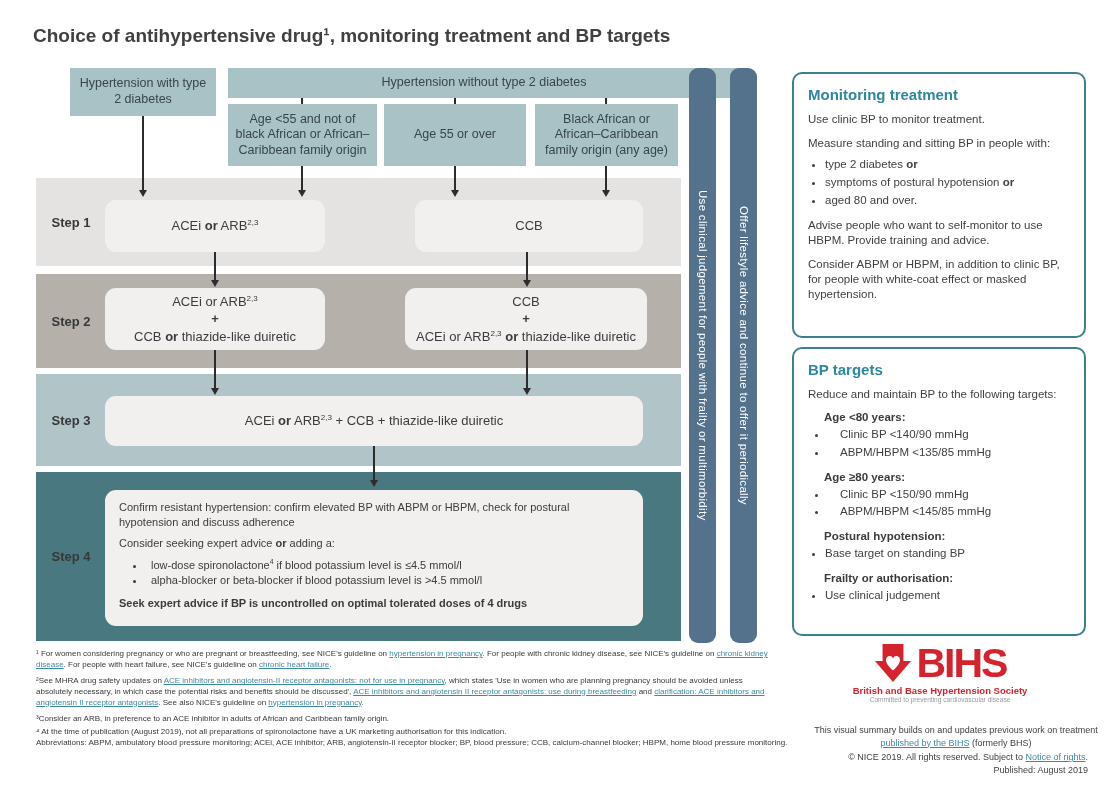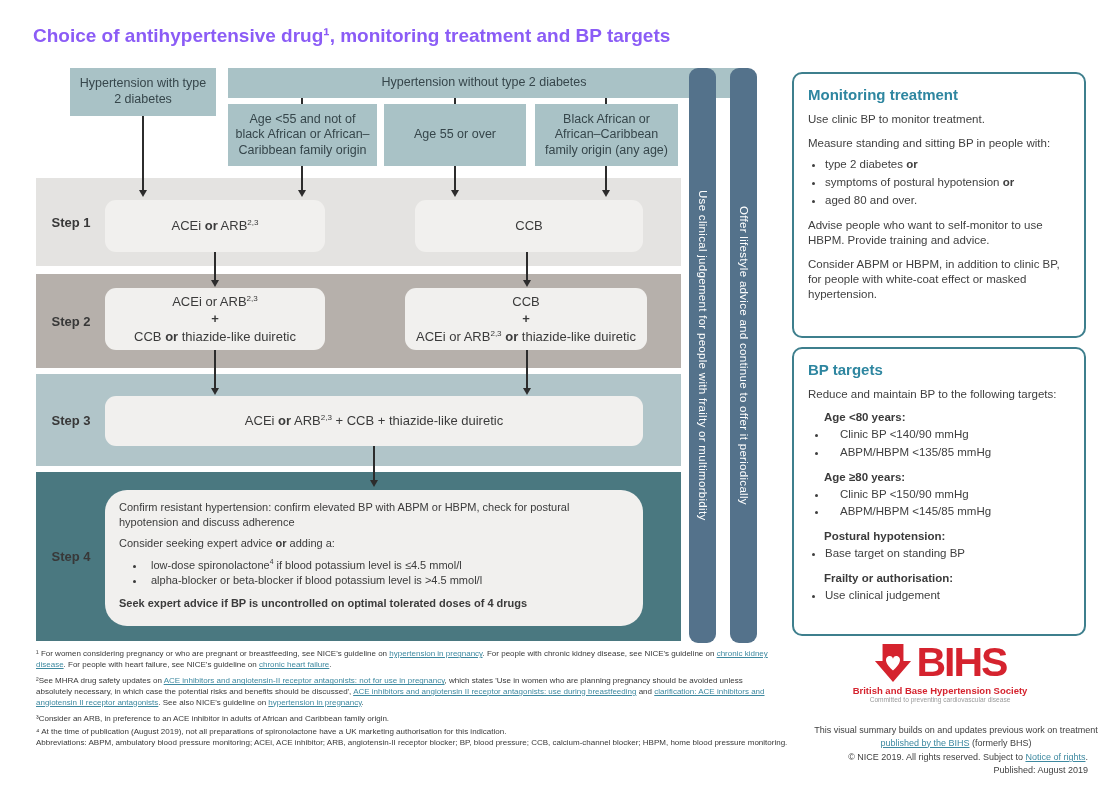--- a/index.html
+++ b/index.html
@@ -6,21 +6,21 @@
   body{
     width:1114px;height:788px;position:relative;overflow:hidden;
     background:#ffffff;color:#3f3f3f;
     font-family:"Liberation Sans", sans-serif;
   }
   .abs{position:absolute;}
   .b{font-weight:700;}
   .sup{vertical-align:super;font-size:0.62em;line-height:0;}
   .lnk{color:#3e89a0;text-decoration:underline;cursor:pointer;}
 
-  .page-title{left:33px;top:25px;font-size:19px;font-weight:700;color:#8b5cf6;margin:0;}
+  .page-title{left:33px;top:25px;font-size:19px;font-weight:700;color:#404040;margin:0;}
 
   
   .box{box-sizing:border-box;display:flex;align-items:center;justify-content:center;
        text-align:center;border-radius:0;}
   .teal{background:#a9c2c6;color:#36464b;font-size:12.5px;line-height:1.25;padding:3px 7px;}
   .white{background:#f1f0ee;border-radius:11px;color:#3b3b3b;font-size:13px;line-height:1.3;}
 
   .row{left:36px;width:645px;}
   .steplabel{width:62px;text-align:center;font-weight:700;font-size:13px;color:#383838;}
 
@@ -35,34 +35,34 @@
   .panel{left:792px;width:294px;background:#fff;border:2px solid #3e7f8d;border-radius:10px;
          padding:10px 14px;box-sizing:border-box;}
   .panel h2{margin:2px 0 9px;font-size:15px;color:#2e86a0;}
   .panel p{margin:0 0 9px;font-size:11.5px;line-height:1.3;}
   .panel h3{margin:0 16px 3px;font-size:11.5px;color:#3b3b3b;}
   .panel ul{margin:0 0 9px;padding-left:17px;}
   .panel li{font-size:11.5px;line-height:1.55;}
   .panel ul.wide{padding-left:20px;}
   .panel ul.wide li{padding-left:12px;}
 
-  .s4{padding:10px 14px;box-sizing:border-box;display:block;text-align:left;border-radius:22px;}
+  .s4{padding:10px 14px;box-sizing:border-box;display:block;text-align:left;}
   .s4 p{font-size:11px;line-height:1.32;margin:0 0 7px;}
   .s4 ul{margin:0 0 7px;padding-left:27px;}
   .s4 li{font-size:11px;line-height:1.45;padding-left:5px;}
 
   .step2lines div{line-height:1.35;}
 
   .fnblock{left:36px;top:649px;width:737px;}
   .fn{font-size:8px;line-height:1.33;margin:0 0 6px;color:#383838;}
   .fn.tight{margin:0 0 2px;}
   .abbr{left:36px;top:738px;width:950px;font-size:8px;color:#383838;margin:0;}
 
   .bihs{left:794px;top:642px;width:292px;text-align:center;}
-  .logo-row{display:flex;justify-content:center;gap:5px;}
+  .logo-row{display:flex;align-items:center;justify-content:center;gap:5px;}
   .bihs-word{font-size:41px;font-weight:800;color:#d5232e;letter-spacing:-2px;line-height:1;}
   .bihs-org{font-size:9.5px;font-weight:700;color:#d5232e;margin-top:1px;}
   .bihs-tag{font-size:6.6px;color:#9a9a9a;}
   .bihs-note{left:794px;top:708px;width:292px;text-align:center;font-size:9px;line-height:1.4;margin:16px;}
   .copyr{left:698px;top:751px;width:390px;text-align:right;font-size:9px;line-height:1.4;}
   .copyr p{margin:0;}
 </style>
 </head>
 <body>
 

